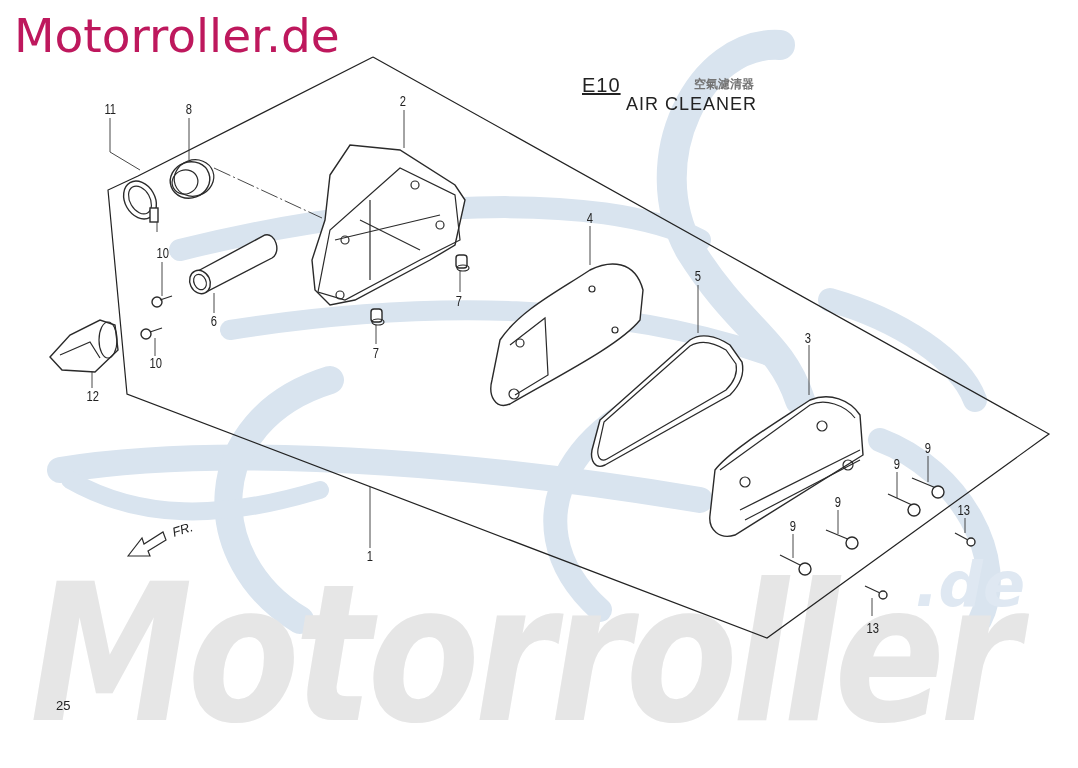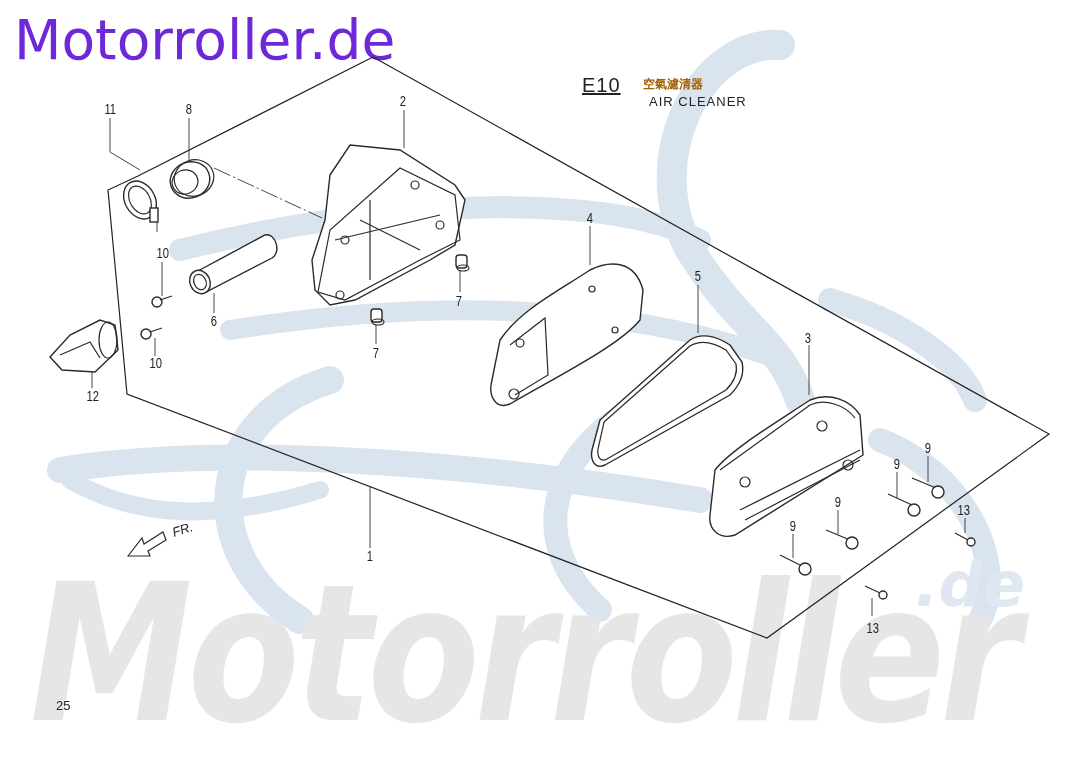--- a/index.html
+++ b/index.html
@@ -1,30 +1,30 @@
 <!DOCTYPE html>
 <html><head>
   <meta charset="utf-8">
   <style>
     html, body { margin: 0; padding: 0; background: #ffffff; }
     body { width: 1078px; height: 768px; position: relative; overflow: hidden;
            font-family: "Liberation Sans", sans-serif; }
     .layer { position: absolute; left: 0; top: 0; width: 1078px; height: 768px; }
     .wm-top { position: absolute; left: 14px; top: 8px; font-family: "DejaVu Sans", sans-serif;
-              font-size: 55px; color: #6d28d9; letter-spacing: 0px; font-weight: normal; }
+              font-size: 47px; color: #be185d; letter-spacing: 0px; font-weight: normal; }
     .wm-big { position: absolute; left: 30px; top: 560px; font-family: "DejaVu Sans", sans-serif;
               font-size: 190px; font-style: italic; font-weight: bold; color: #e6e6e6;
               letter-spacing: -6px; line-height: 1; transform: scaleX(0.86); transform-origin: left top; }
     .wm-de { position: absolute; left: 915px; top: 548px; font-family: "DejaVu Sans", sans-serif;
              font-size: 62px; font-style: italic; font-weight: bold; color: #dfe8f2; }
     .title-code { position: absolute; left: 582px; top: 74px; font-family: "Liberation Sans", sans-serif;
                   font-size: 20px; color: #222; text-decoration: underline; letter-spacing: 1px; }
-    .title-cn { position: absolute; left: 643px; top: 76px; font-size: 12px; font-weight: bold; color: #a16207;
+    .title-cn { position: absolute; left: 694px; top: 76px; font-size: 12px; font-weight: bold; color: #737373;
                 font-family: "DejaVu Sans", sans-serif; }
-    .title-en { position: absolute; left: 649px; top: 94px; font-size: 13px; color: #222; letter-spacing: 1px;
+    .title-en { position: absolute; left: 626px; top: 94px; font-size: 18px; color: #222; letter-spacing: 1px;
                 font-family: "Liberation Sans", sans-serif; }
     .callout { position: absolute; font-family: "Liberation Sans", sans-serif; font-size: 14px; color: #222;
                transform: scaleX(0.8); }
     .page-num { position: absolute; left: 56px; top: 698px; font-size: 13px; color: #222; }
     .fr-label { position: absolute; left: 172px; top: 522px; font-size: 13px; color: #222; font-style: italic;
                 transform: rotate(-18deg); }
     svg .ln { stroke: #222; stroke-width: 1.2; fill: none; }
     svg .part { stroke: #2a2a2a; stroke-width: 1.4; fill: #ffffff; }
     svg .part-n { stroke: #2a2a2a; stroke-width: 1.2; fill: none; }
     svg .lead { stroke: #333; stroke-width: 0.9; fill: none; }

